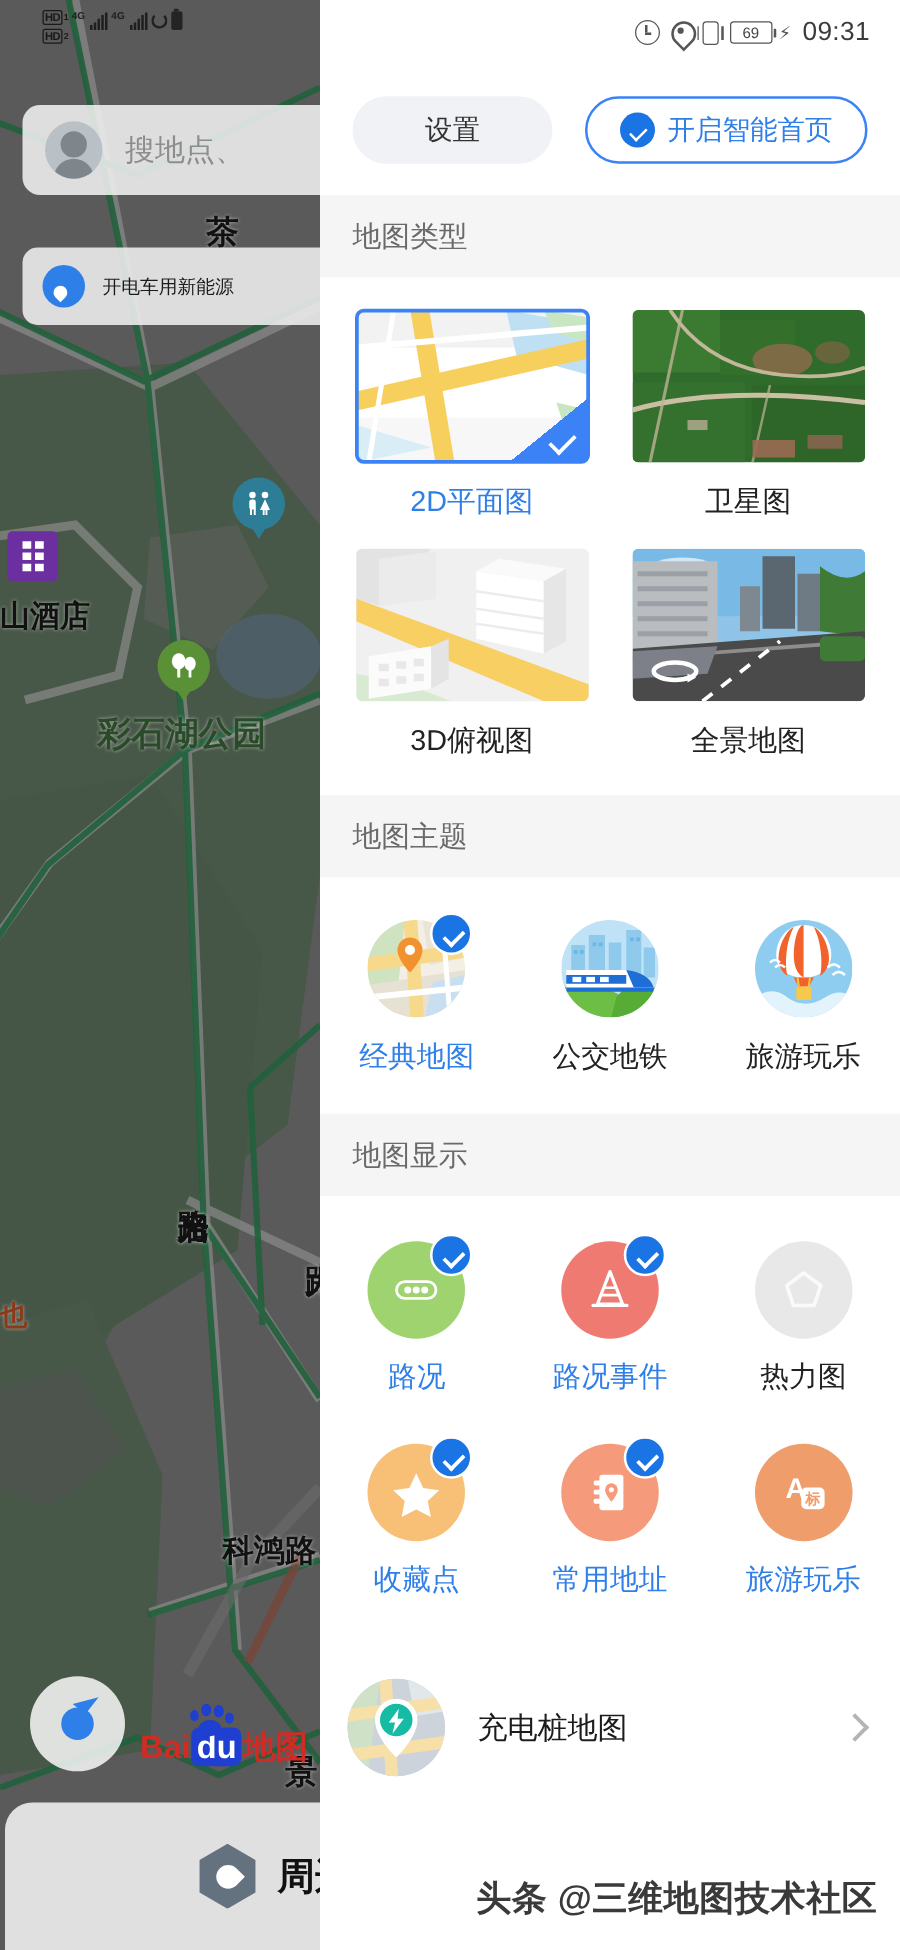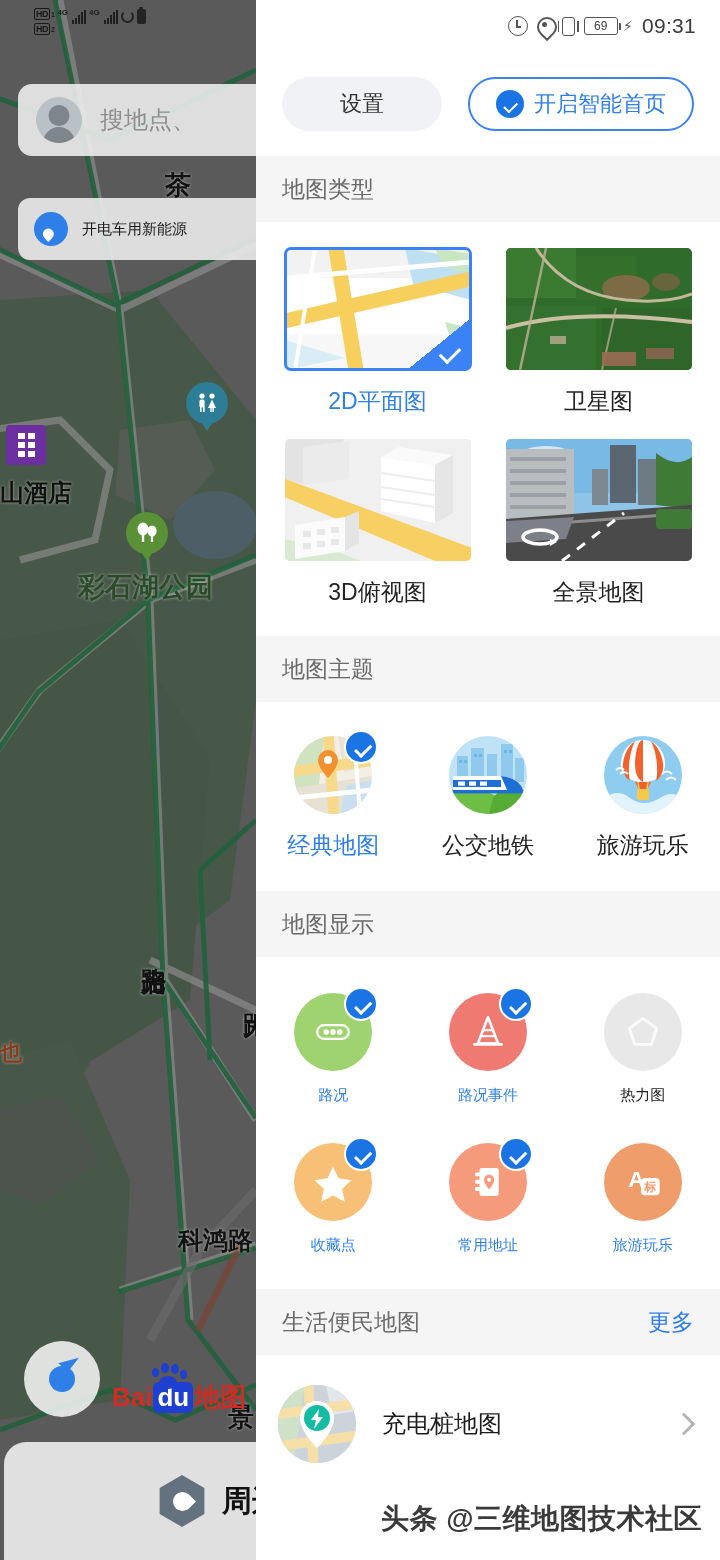--- a/index.html
+++ b/index.html
@@ -140,21 +140,21 @@
   .themeicon{ width:78px;height:78px;border-radius:50%;position:relative;overflow:visible; }
   .themeinner{ width:78px;height:78px;border-radius:50%; overflow:hidden; position:relative;}
   .badge{ position:absolute; right:-6px; top:-6px; width:34px;height:34px;border-radius:50%;background:#1b74e4;border:2.5px solid #fff; z-index:3;}
   .badge:after{content:"";position:absolute;left:9px;top:12px;width:13px;height:6.5px;border-left:3px solid #fff;border-bottom:3px solid #fff;rotate:-45deg;}
   .themelabel{ font-size:23px; color:#222; }
   .themelabel.active{ color:#2f7fe8; }
 
   .dispgrid{ padding:36px 0 34px; display:grid; grid-template-columns:repeat(3,1fr); row-gap:38px; }
   .dispcell{ display:flex;flex-direction:column;align-items:center;gap:15px;}
   .dispicon{ width:78px;height:78px;border-radius:50%; position:relative; display:flex;align-items:center;justify-content:center;}
-  .displabel{ font-size:15px; color:#222; }
+  .displabel{ font-size:23px; color:#222; }
   .displabel.active{ color:#2f7fe8; }
 
   .liferow{ padding:30px 22px; display:flex; align-items:center; gap:26px; }
   .lifeicon{ width:78px;height:78px;border-radius:50%;position:relative;overflow:hidden;background:#ccd3da;}
   .lifename{ flex:1; font-size:24px; color:#1c1c1c; }
   .chev{ width:16px;height:16px;border-right:3px solid #b4b4b4;border-top:3px solid #b4b4b4;rotate:45deg;margin-right:6px;}
 
   .watermark{
     position:absolute; right:18px; bottom:22px; font-size:28px; color:#2a2a2a;
     font-weight:bold; z-index:40; opacity:.92; letter-spacing:.5px;
@@ -591,24 +591,20 @@
     <text x="17" y="46" font-family="Liberation Sans, sans-serif" font-size="34" fill="#fff" font-weight="bold">A</text>
     <rect x="36" y="33" width="28" height="26" rx="6" fill="#fff"></rect>
     <text x="41" y="53" font-family="Liberation Sans, sans-serif" font-size="18" fill="#ee9d6b" font-weight="bold">标</text>
   </svg>
 
     </div>
     <div class="displabel active">旅游玩乐</div>
       </div>
     </div>
 
-  <div class="sect-head">
-    <div class="sect-title">生活便民地图</div>
-    <div class="sect-more">更多</div>
-  </div>
   <div id="life-rows">
       <div class="liferow">
         <div class="lifeicon"><svg viewBox="0 0 78 78" width="78" height="78">
     <rect width="78" height="78" fill="#ccd3da"></rect>
     <path d="M0 0 L26 0 L16 78 L0 78 Z" fill="#cfe2c8"></path>
     <path d="M48 0 L78 0 L78 26 L54 30 Z" fill="#e2e7ea"></path>
     <path d="M-5 30 L84 18" stroke="#f6e0a8" stroke-width="10" fill="none"></path>
     <path d="M-5 62 L84 50" stroke="#f6e0a8" stroke-width="10" fill="none"></path>
     <path d="M30 -5 L36 84" stroke="#f6e0a8" stroke-width="10" fill="none"></path>
     <path d="M39 16 a17 17 0 0 1 17 17 c0 14 -17 30 -17 30 s-17 -16 -17 -30 a17 17 0 0 1 17 -17z" fill="#fff"></path>

